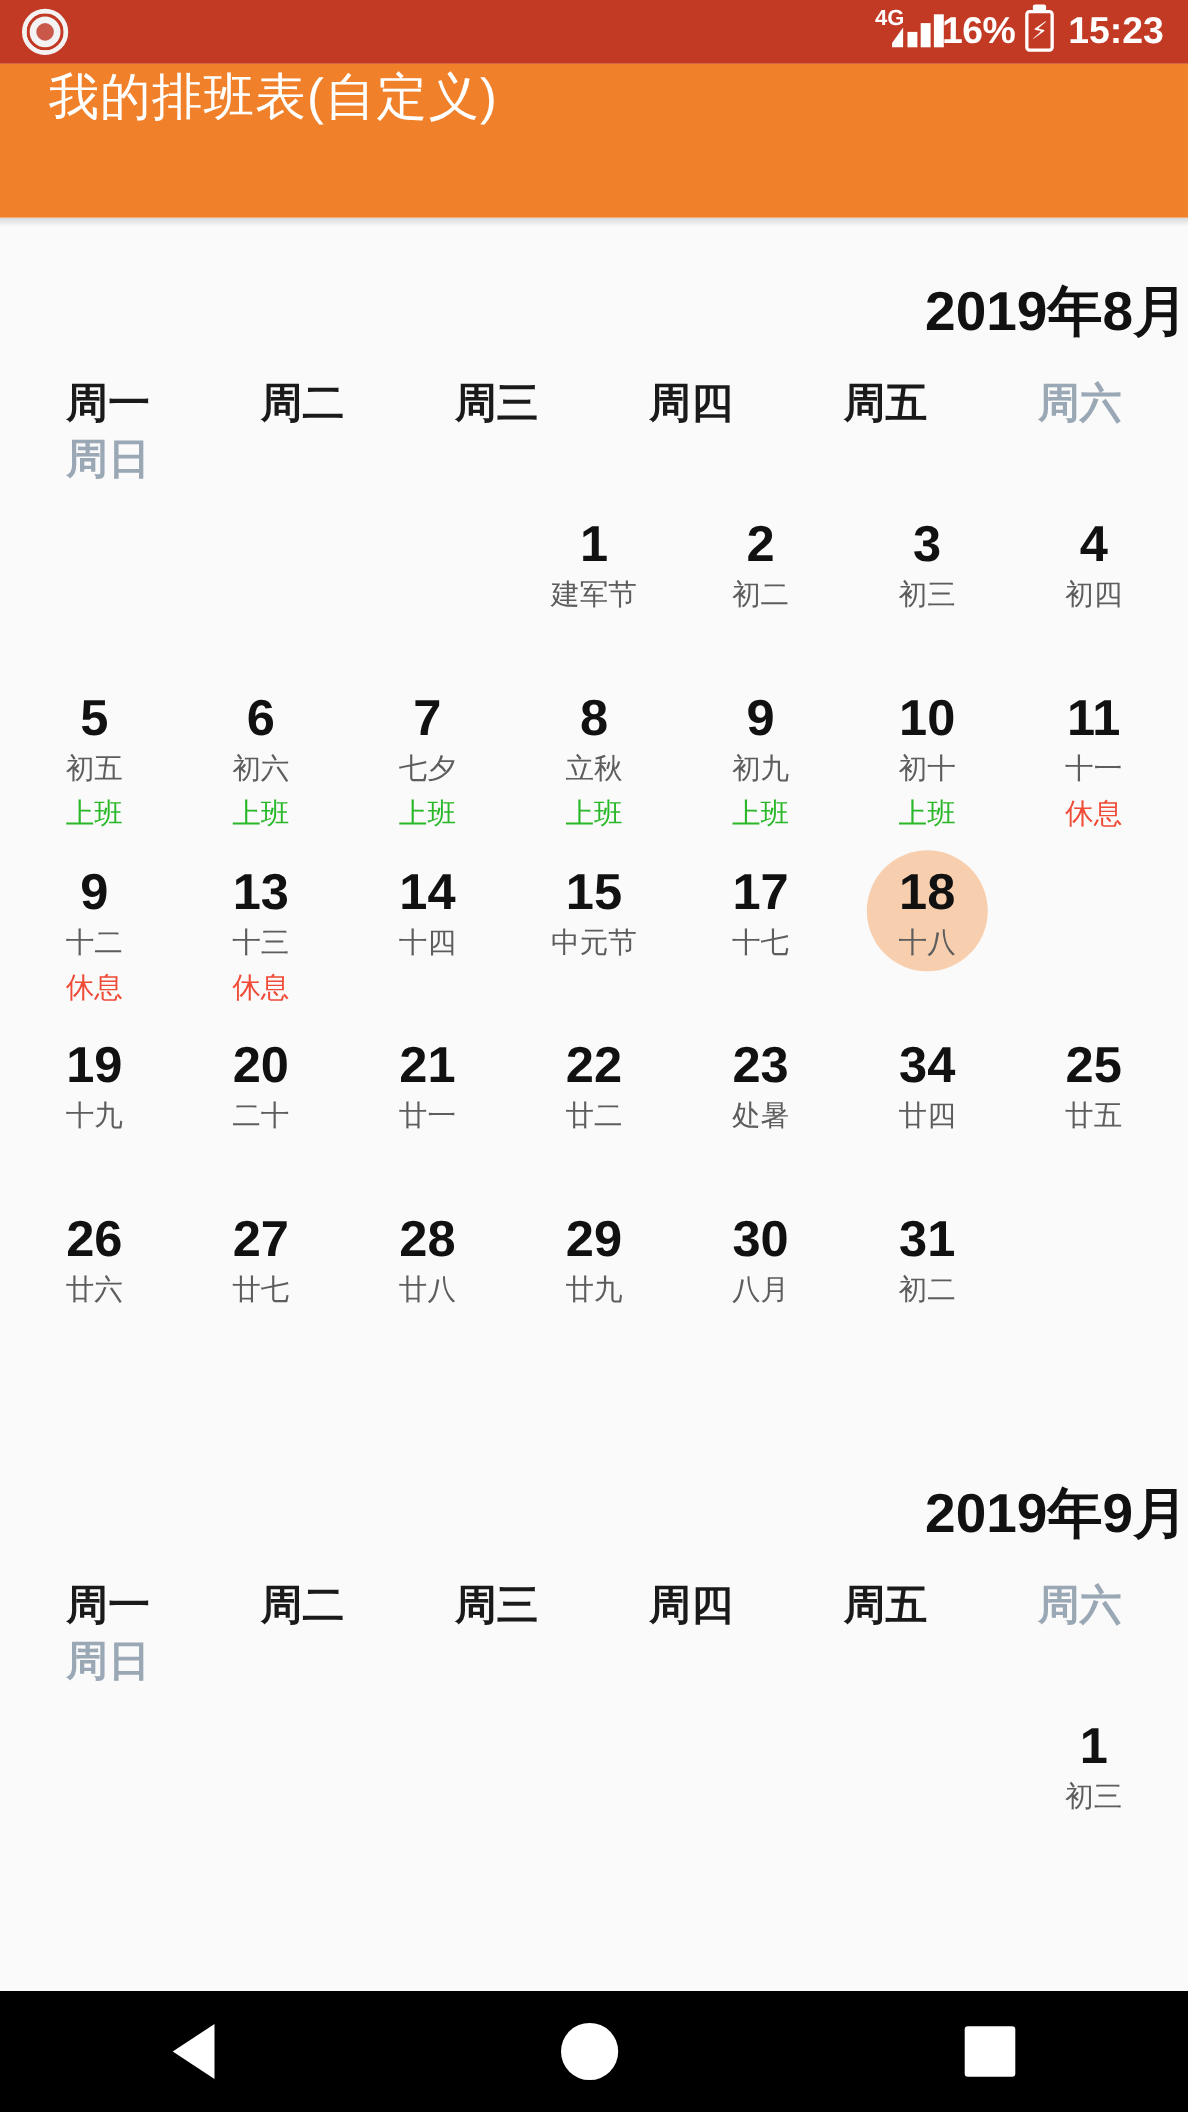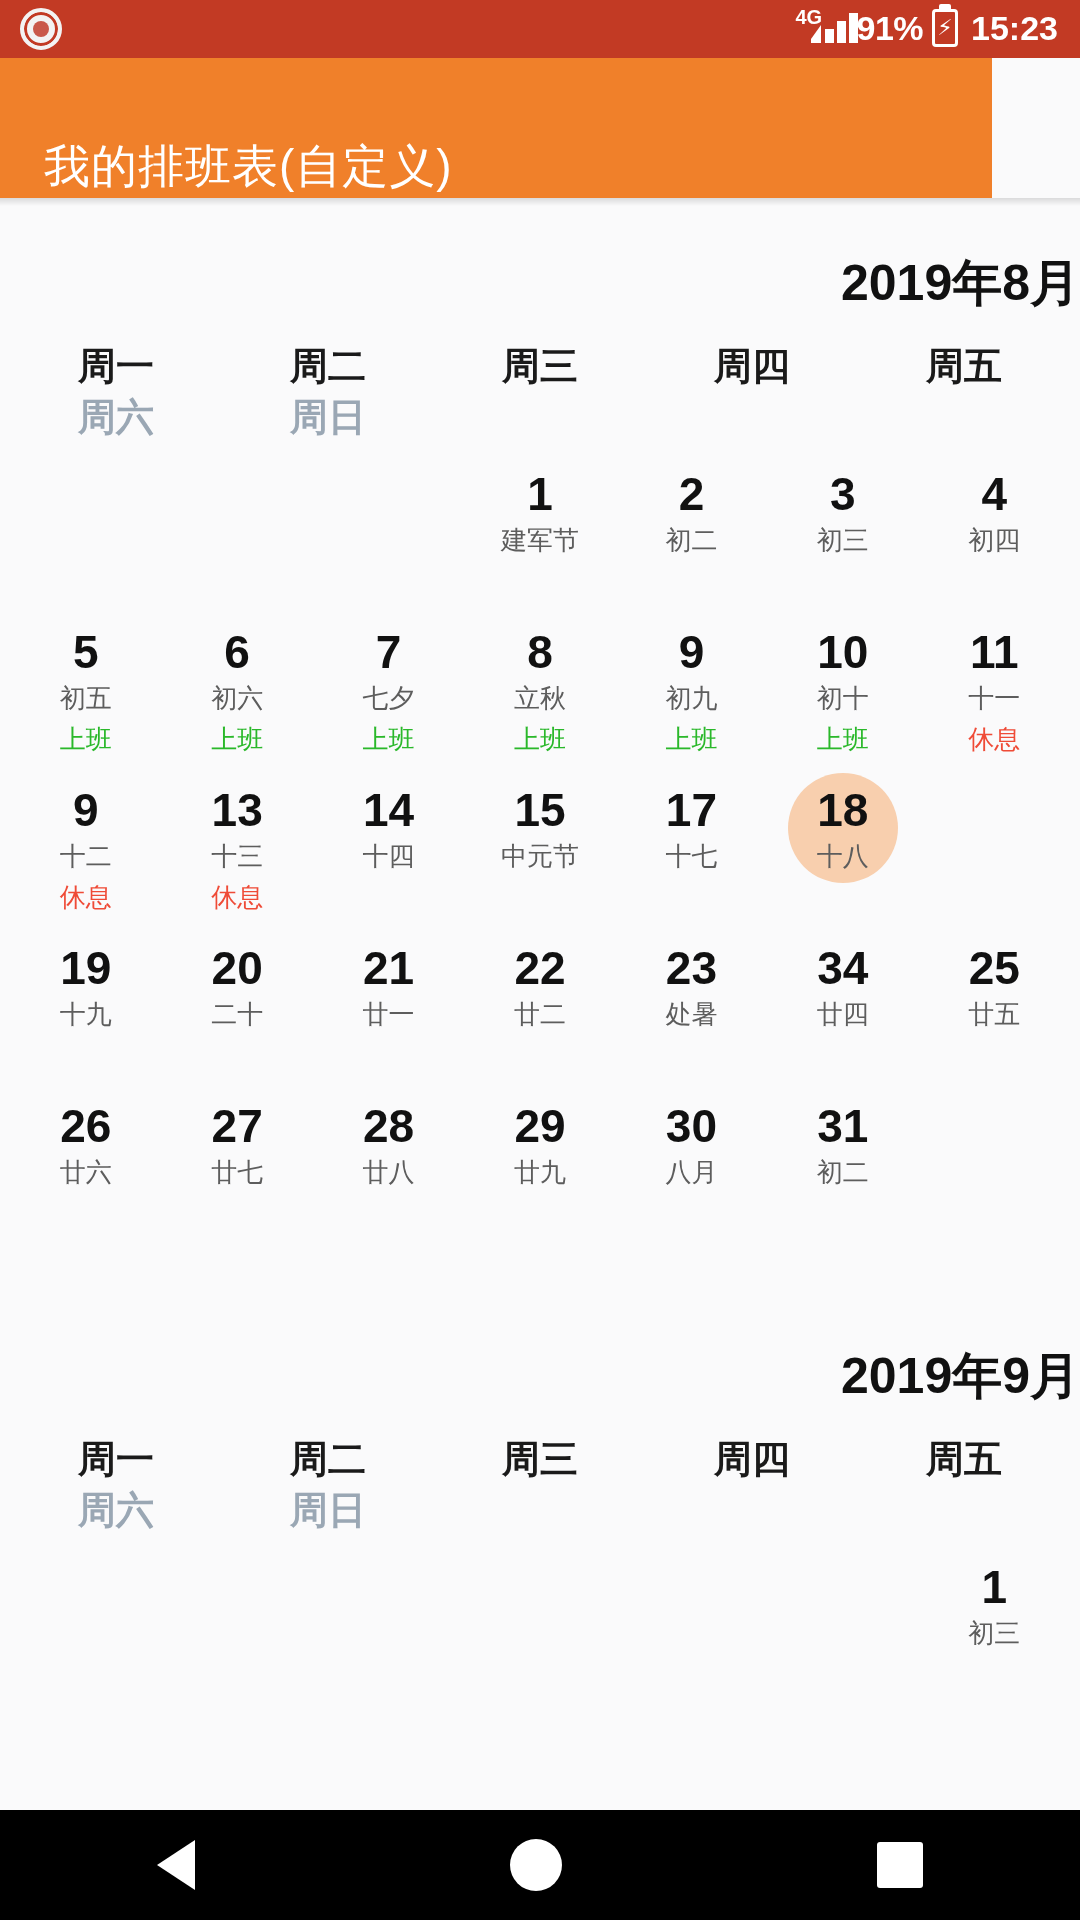--- a/index.html
+++ b/index.html
@@ -51,23 +51,23 @@
   }
   .batt:before{
     content:"";position:absolute;top:-8px;left:50%;transform:translateX(-50%);
     width:12px;height:5px;background:#fff;border-radius:2px 2px 0 0;
   }
   .batt .bolt{font-size:22px;line-height:1;color:#fff;font-weight:bold;}
   .clock{font-size:34px;font-weight:bold;letter-spacing:0px;margin-left:4px;}
 
   
   .appbar{
-    height:140px;width:992px;
+    height:140px;width:1080px;
     background:#f0802a;
-    display:flex;align-items:flex-end;
+    display:flex;align-items:flex-start;
     box-sizing:border-box;
     padding:0 26px 0 44px;
     position:relative;
   }
   .app-title{
     color:#fff;font-size:46px;font-weight:400;letter-spacing:1px;
     white-space:nowrap;
   }
   .appbar-actions{margin-left:auto;display:flex;align-items:center;gap:0;}
   .ab-btn{
@@ -88,21 +88,21 @@
   .sheet:before{
     content:"";position:absolute;left:0;top:0;width:1080px;height:8px;
     background:linear-gradient(to bottom, rgba(0,0,0,0.13), rgba(0,0,0,0));
   }
   .month-block{padding:0;}
   .month-title{
     text-align:right;font-size:50px;font-weight:bold;color:#111;
     padding:52px 0 8px 0;letter-spacing:0px;
   }
   .weekhead{
-    display:grid;grid-template-columns:repeat(5,1fr);
+    display:grid;grid-template-columns:repeat(6,1fr);
     padding:16px 10px 6px 10px;
   }
   .weekhead div{
     text-align:center;font-size:38px;font-weight:bold;color:#1a1a1a;
   }
   .weekhead div.we{color:#9aa7b4;}
 
   .weeks{padding:0 10px;}
   .wrow{
     display:grid;grid-template-columns:repeat(7,1fr);
@@ -161,21 +161,21 @@
   <div class="status-right">
     <div class="sig">
       <span class="g4">4G</span>
       <svg width="52" height="40" viewBox="0 0 52 40" style="position:absolute;left:14px;top:0;">
         <polygon points="2,34 2,30 12,16 12,34" fill="#ffffff"></polygon>
         <rect x="16" y="20" width="9" height="14" fill="#ffffff"></rect>
         <rect x="28" y="12" width="9" height="22" fill="#ffffff"></rect>
         <rect x="40" y="4" width="9" height="30" fill="#ffffff"></rect>
       </svg>
     </div>
-    <span class="batt-pct">91%</span>
+    <span class="batt-pct">16%</span>
     <span class="batt">
       <span class="bolt">⚡</span>
     </span>
     <span class="clock">15:23</span>
   </div>
 </div>
 
 <div class="appbar">
   <div class="app-title">我的排班表(自定义)</div>
 </div>

